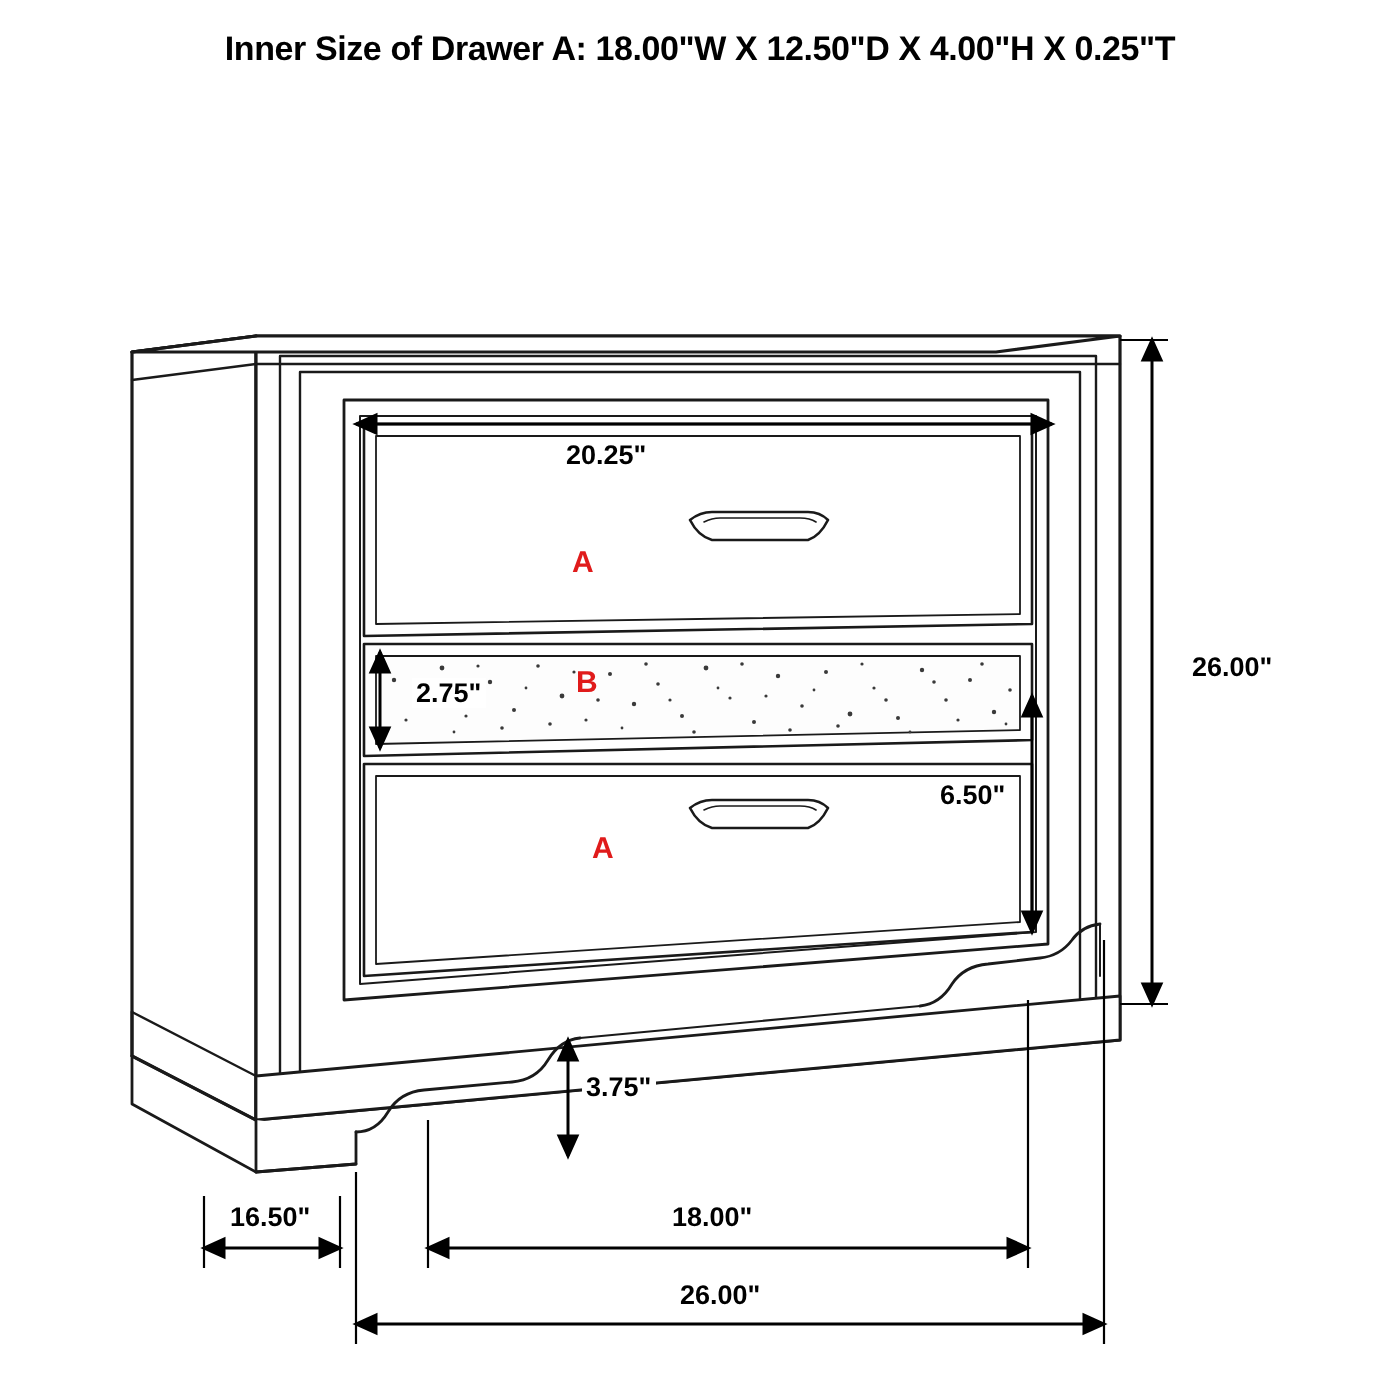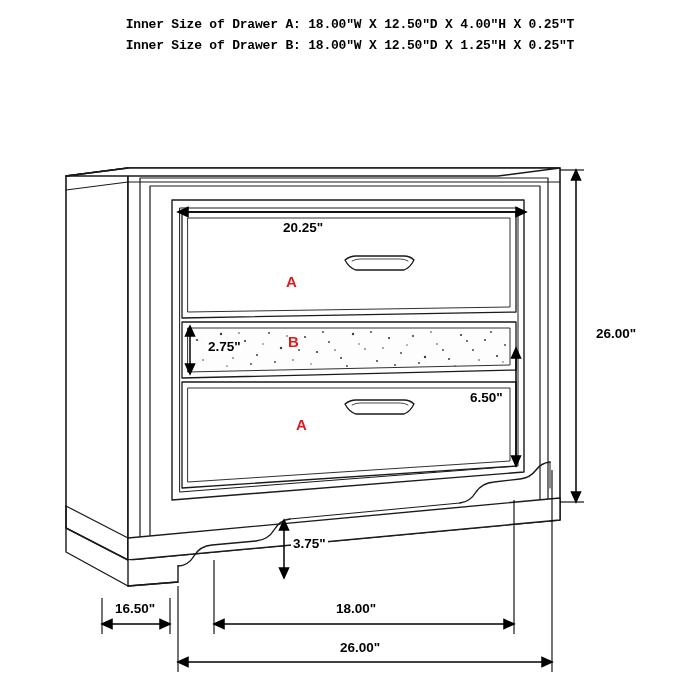--- a/index.html
+++ b/index.html
@@ -20,24 +20,23 @@
     width: 700px;
     height: 700px;
   }
   .hdr {
     position: absolute;
     left: 0;
     top: 0;
     width: 700px;
     text-align: center;
     font-weight: bold;
-    font-size: 13px;
+    font-size: 17px;
     letter-spacing: -0.2px;
     line-height: 21px;
-    font-family: Liberation Mono, monospace;
   }
   .hdr div {
     white-space: nowrap;
   }
   svg {
     position: absolute;
     left: 0;
     top: 0;
   }
   .lbl {
@@ -55,21 +54,20 @@
     padding: 0 2px;
   }
 </style>
 </head>
 <body>
 
 <div id="stage">
 
   <div class="hdr" style="top:14px;">
     <div>Inner Size of Drawer A: 18.00"W X 12.50"D X 4.00"H X 0.25"T</div>
-    <div>Inner Size of Drawer B: 18.00"W X 12.50"D X 1.25"H X 0.25"T</div>
   </div>
 
   <svg width="700" height="700" viewBox="0 0 700 700">
     <g fill="none" stroke="#1a1a1a" stroke-width="1.6" stroke-linejoin="round" stroke-linecap="round">
 
       <path d="M66,176 L128,168 L128,560 L66,528 Z" fill="#ffffff"></path>
 
       <path d="M128,168 L560,168 L560,520 L128,560 Z" fill="#ffffff"></path>
 
       <path d="M66,176 L128,168 L560,168 L498,176 Z" fill="#ffffff" stroke="#1a1a1a"></path>

